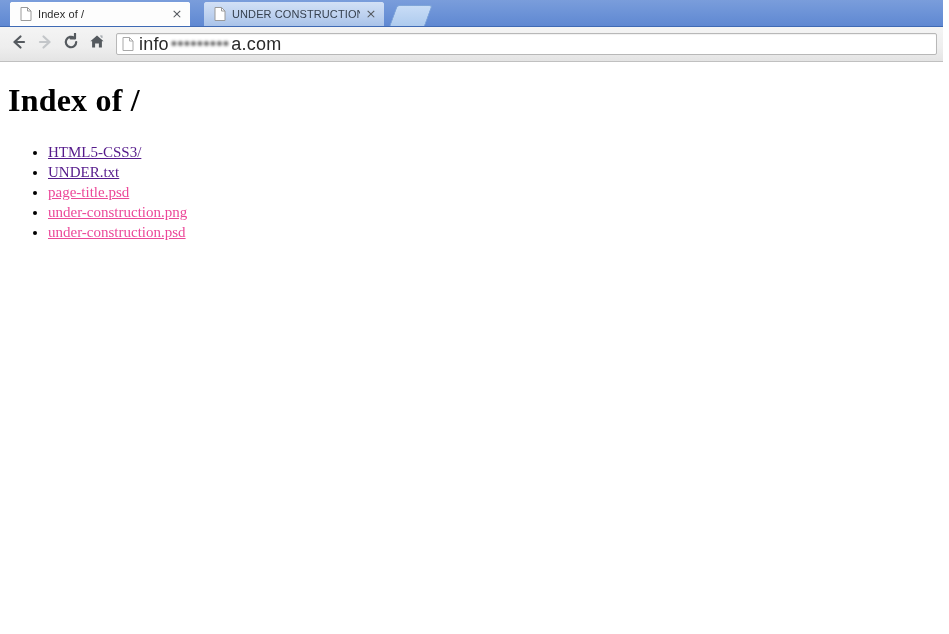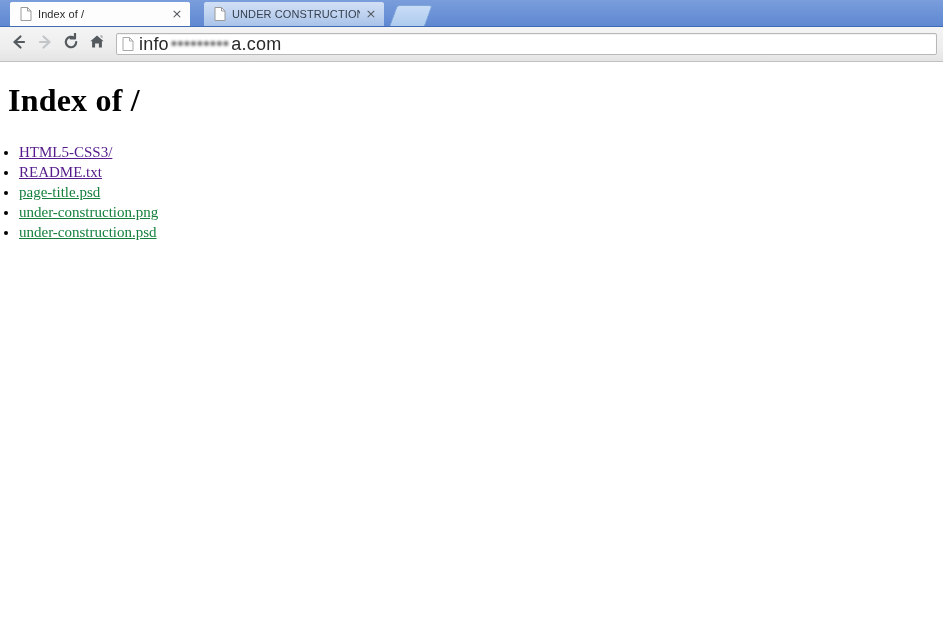--- a/index.html
+++ b/index.html
@@ -205,38 +205,38 @@
     font-family: "Liberation Serif", "DejaVu Serif", serif;
     font-weight: bold;
     font-size: 32px;
     color: #000000;
     margin: 21px 0 0 8px;
     line-height: 1.1;
     letter-spacing: .2px;
   }
   ul.index-list {
     margin: 24px 0 0 0;
-    padding-left: 19px;
+    padding-left: 48px;
     list-style: disc;
   }
   ul.index-list li {
     font-family: "Liberation Serif", "DejaVu Serif", serif;
     font-size: 15px;
     line-height: 20px;
     color: #000000;
     margin: 0;
     padding: 0;
   }
   ul.index-list li a {
     text-decoration: underline;
     font-family: "Liberation Serif", "DejaVu Serif", serif;
     font-size: 15px;
   }
   a.link-visited { color: #551a8b; }
-  a.link-unvisited { color: #15803d; }
+  a.link-unvisited { color: #ec4899; }
 </style>
 </head>
 <body>
 
 <div class="browser">
 
   <div class="tabstrip">
 
     <div class="tab active" style="left:10px; width:180px;">
       <span class="tab-fav">
@@ -317,21 +317,21 @@
   </div>
 
   <div class="viewport">
     <h1 class="page-h1">Index of /</h1>
 
     <ul class="index-list">
       <li>
         <a class="link-visited" href="#">HTML5-CSS3/</a>
       </li>
       <li>
-        <a class="link-visited" href="#">README.txt</a>
+        <a class="link-visited" href="#">UNDER.txt</a>
       </li>
       <li>
         <a class="link-unvisited" href="#">page-title.psd</a>
       </li>
       <li>
         <a class="link-unvisited" href="#">under-construction.png</a>
       </li>
       <li>
         <a class="link-unvisited" href="#">under-construction.psd</a>
       </li>

